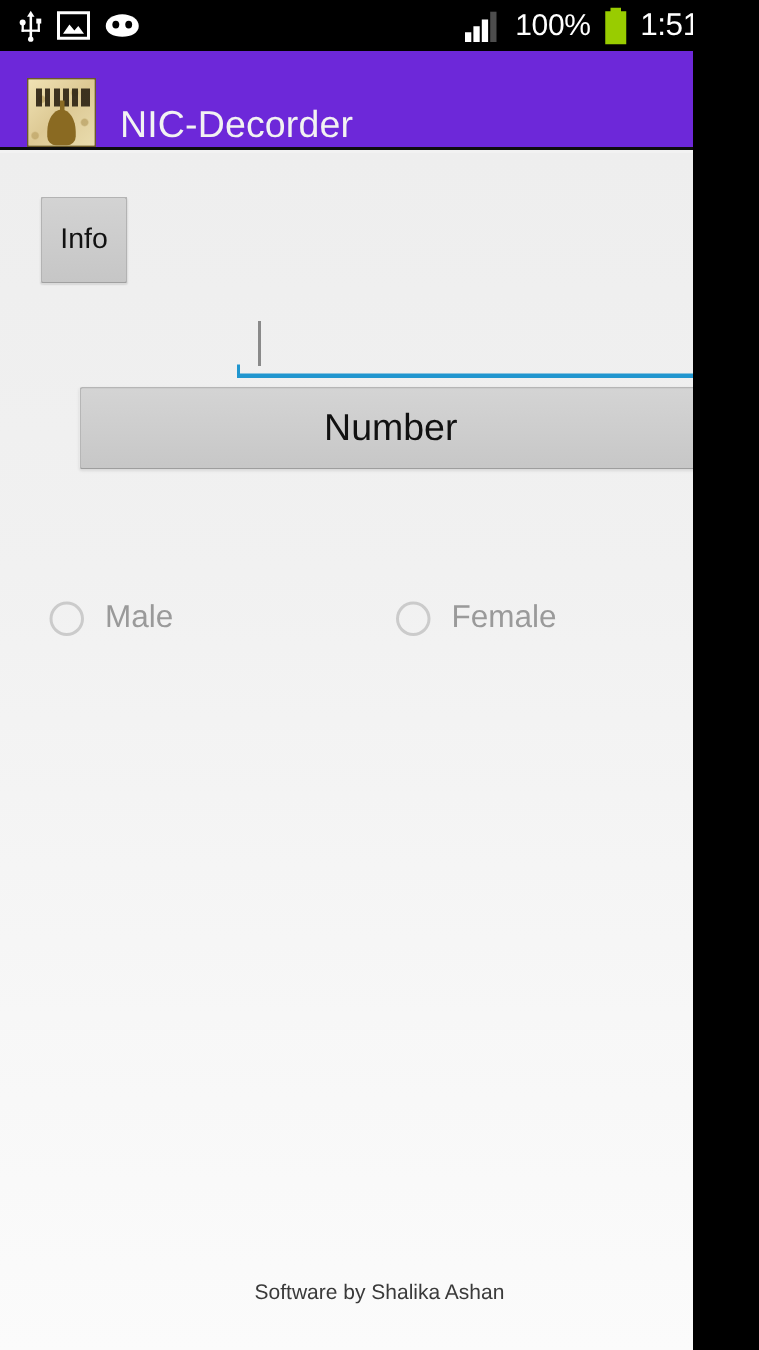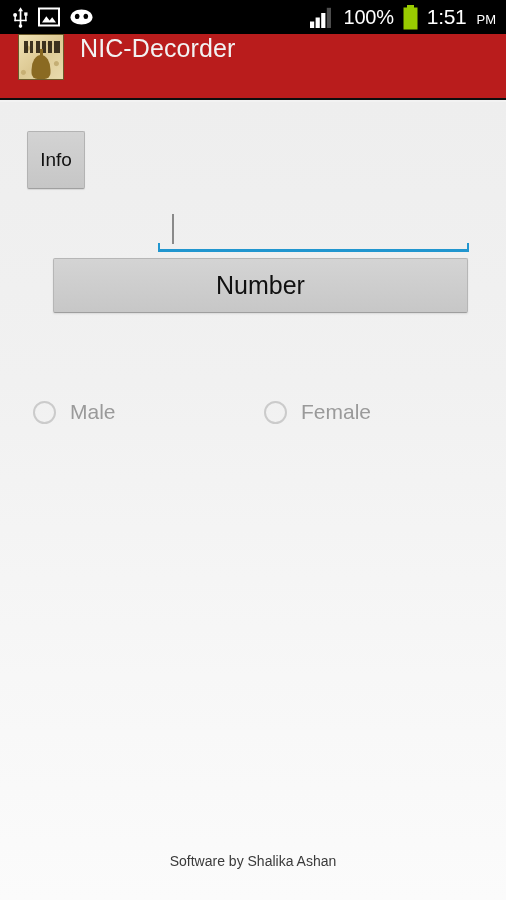--- a/index.html
+++ b/index.html
@@ -7,21 +7,21 @@
   html, body {
     width: 506px;
     height: 900px;
     overflow: hidden;
     background: #000;
     font-family: "Liberation Sans", sans-serif;
   }
 
   #screen {
     position: relative;
-    width: 506px;
+    width: 462px;
     height: 900px;
     background: #f2f2f2;
     overflow: hidden;
   }
 
   
   #status-bar {
     position: absolute;
     left: 0; top: 0;
     width: 506px;
@@ -70,23 +70,23 @@
     position: relative;
     top: 2px;
   }
 
   
   #action-bar {
     position: absolute;
     left: 0; top: 34px;
     width: 506px;
     height: 66px;
-    background: #b91c1c;
-    display: flex;
-    align-items: flex-start;
+    background: #6d28d9;
+    display: flex;
+    align-items: flex-end;
     padding-left: 18px;
     border-bottom: 2px solid #0d0d0d;
   }
 
   #app-icon {
     width: 46px;
     height: 46px;
     position: relative;
     background: #e8d9a8;
     border: 1px solid #6b5a2a;

